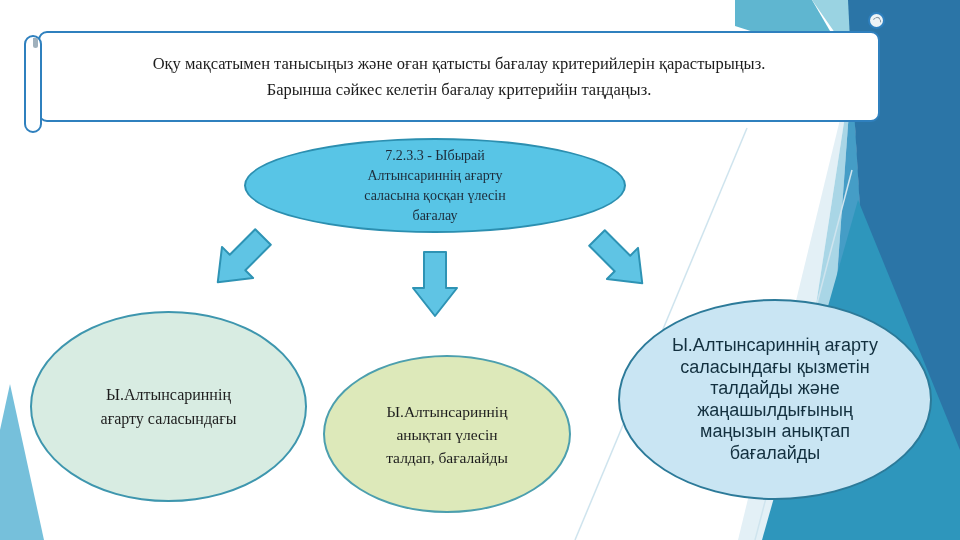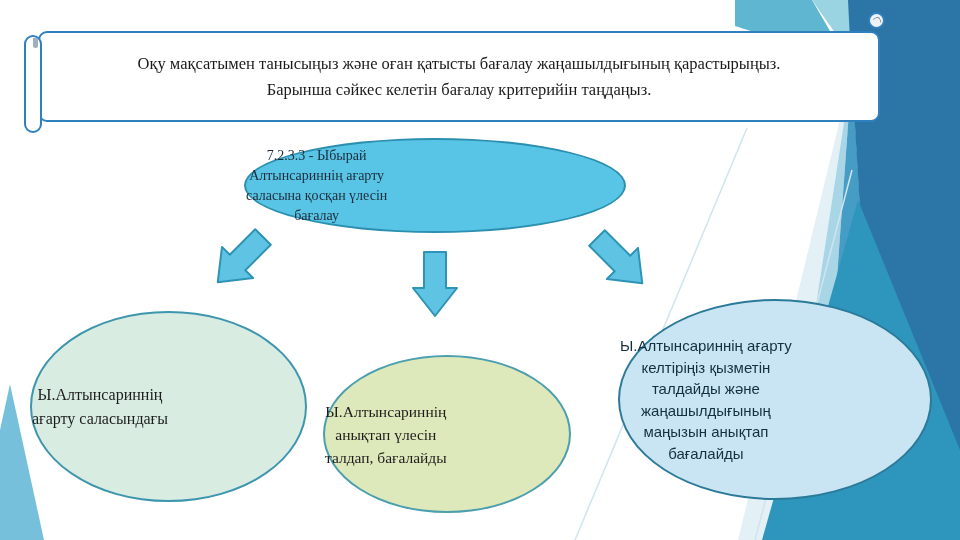--- a/index.html
+++ b/index.html
@@ -18,30 +18,30 @@
   .roll-notch{position:absolute;left:7px;top:1px;width:5px;height:10px;background:#9FB0BC;
               border-radius:0 2px 3px 3px;}
   .scroll-curl{position:absolute;left:868px;top:12px;width:13px;height:13px;background:#EDF3F6;
                border:2.5px solid #2F80BE;border-radius:50%;z-index:3;
                display:flex;align-items:center;justify-content:center;}
   .curl-swirl{width:6px;height:6px;border:1.8px solid #8C9CA8;border-left-color:transparent;
               border-bottom-color:transparent;border-radius:50%;transform:rotate(-25deg);}
 
   
   .node{position:absolute;border-radius:50%;box-sizing:border-box;z-index:2;
-        display:flex;align-items:center;text-align:center;}
+        display:flex;align-items:center;justify-content:center;text-align:center;}
   .node .lines div{white-space:nowrap;}
   .node-center{left:244px;top:138px;width:382px;height:95px;border:2px solid #2C8FB0;
                color:#1d2c3a;font-size:14px;line-height:20px;}
   .node-left{left:30px;top:311px;width:277px;height:191px;border:2px solid #3E96AE;
              color:#1d1d1d;font-size:16px;line-height:24px;}
   .node-mid{left:323px;top:355px;width:248px;height:158px;border:2px solid #4C9FAE;
             color:#1d1d1d;font-size:15.5px;line-height:23px;}
   .node-right{left:618px;top:299px;width:314px;height:201px;border:2.5px solid #2C7A99;
-              color:#13303f;font-size:15px;line-height:21.5px;
+              color:#13303f;font-size:18px;line-height:21.5px;
               font-family:"Liberation Sans","DejaVu Sans",sans-serif;}
 </style>
 </head>
 <body>
 
 <div class="slide">
 
   <svg class="bg" viewBox="0 0 960 540">
     <g>
       <polygon points="735,0 812,0 848,62 735,26" fill="#5FB6D0"></polygon>
@@ -57,21 +57,21 @@
     <polygon points="10,384 44,540 0,540 0,430" fill="#76C0DB"></polygon>
     <g stroke="#2E93B4" stroke-width="2" stroke-linejoin="round">
       <path transform="translate(263,237) rotate(45)" d="M-11,0 H11 V36 H22 L0,64 L-22,36 H-11 Z" fill="#5FC4E4"></path>
       <path transform="translate(435,252)" d="M-11,0 H11 V36 H22 L0,64 L-22,36 H-11 Z" fill="#5FC4E4"></path>
       <path transform="translate(597,238) rotate(-45)" d="M-11,0 H11 V36 H22 L0,64 L-22,36 H-11 Z" fill="#5FC4E4"></path>
     </g>
   </svg>
 
   <div class="scroll-rect">
     <div class="header-text">
-      <div>Оқу мақсатымен танысыңыз және оған қатысты бағалау жаңашылдығының қарастырыңыз.</div>
+      <div>Оқу мақсатымен танысыңыз және оған қатысты бағалау критерийлерін қарастырыңыз.</div>
       <div>Барынша сәйкес келетін бағалау критерийін таңдаңыз.</div>
     </div>
   </div>
   <div class="scroll-roll">
     <div class="roll-notch"></div>
   </div>
   <div class="scroll-curl">
     <div class="curl-swirl"></div>
   </div>
 
@@ -95,21 +95,21 @@
     <div class="lines">
       <div>Ы.Алтынсариннің</div>
       <div>анықтап үлесін</div>
       <div>талдап, бағалайды</div>
     </div>
   </div>
 
   <div class="node node-right" style="background: rgb(201, 229, 243);">
     <div class="lines">
       <div>Ы.Алтынсариннің ағарту</div>
-      <div>келтіріңіз қызметін</div>
+      <div>саласындағы қызметін</div>
       <div>талдайды және</div>
       <div>жаңашылдығының</div>
       <div>маңызын анықтап</div>
       <div>бағалайды</div>
     </div>
   </div>
 
 </div>
 
 </body></html>

